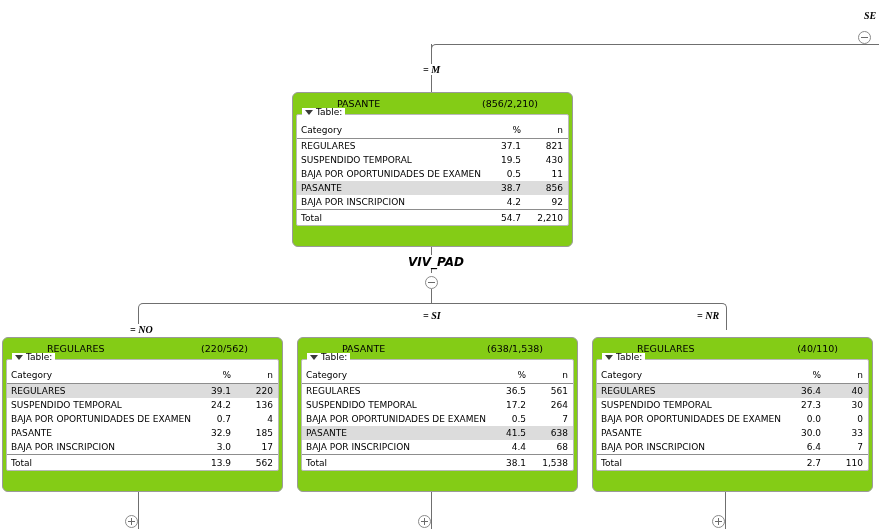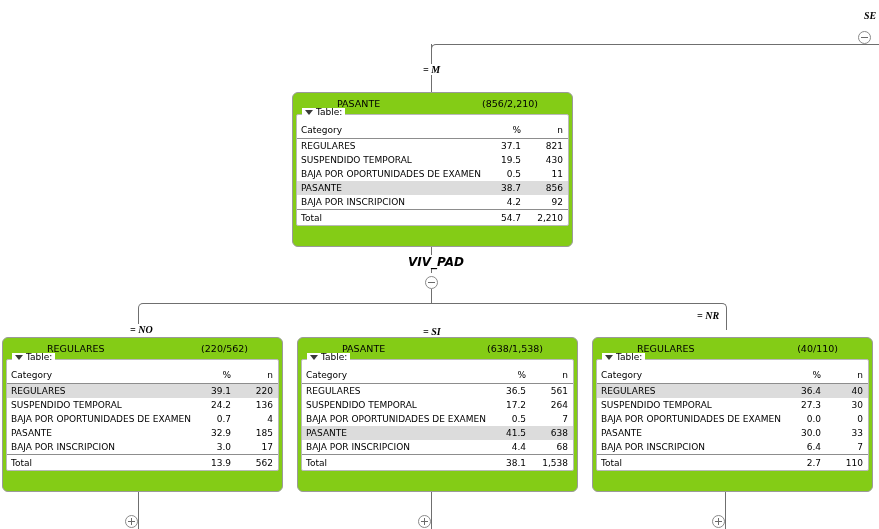--- a/index.html
+++ b/index.html
@@ -142,21 +142,21 @@
   </div>
 
   <div class="vline" style="left:431px;top:247px;height:26px;"></div>
   <div class="split-label" style="left:406px;top:255px;width:52px;">VIV_PAD</div>
   <div class="toggle" style="left:425px;top:276px;"></div>
   <div class="vline" style="left:431px;top:289px;height:14px;"></div>
 
   <div class="elbow" style="left:138px;top:303px;width:587px;height:26px;"></div>
 
   <div class="branch-label" style="left:128px;top:324px;"><span>= NO</span></div>
-  <div class="branch-label" style="left:421px;top:326px;"><span>= SI</span></div>
+  <div class="branch-label" style="left:421px;top:310px;"><span>= SI</span></div>
   <div class="branch-label" style="left:695px;top:310px;"><span>= NR</span></div>
 
   <div class="node" style="left:2px;top:337px;width:281px;height:155px;">
     <div class="node-head">
       <span class="cls">REGULARES</span>
       <span class="cnt">(220/562)</span>
     </div>
     <div class="tablewrap">
       <div class="tbl-legend">
         <span class="tri"></span>

